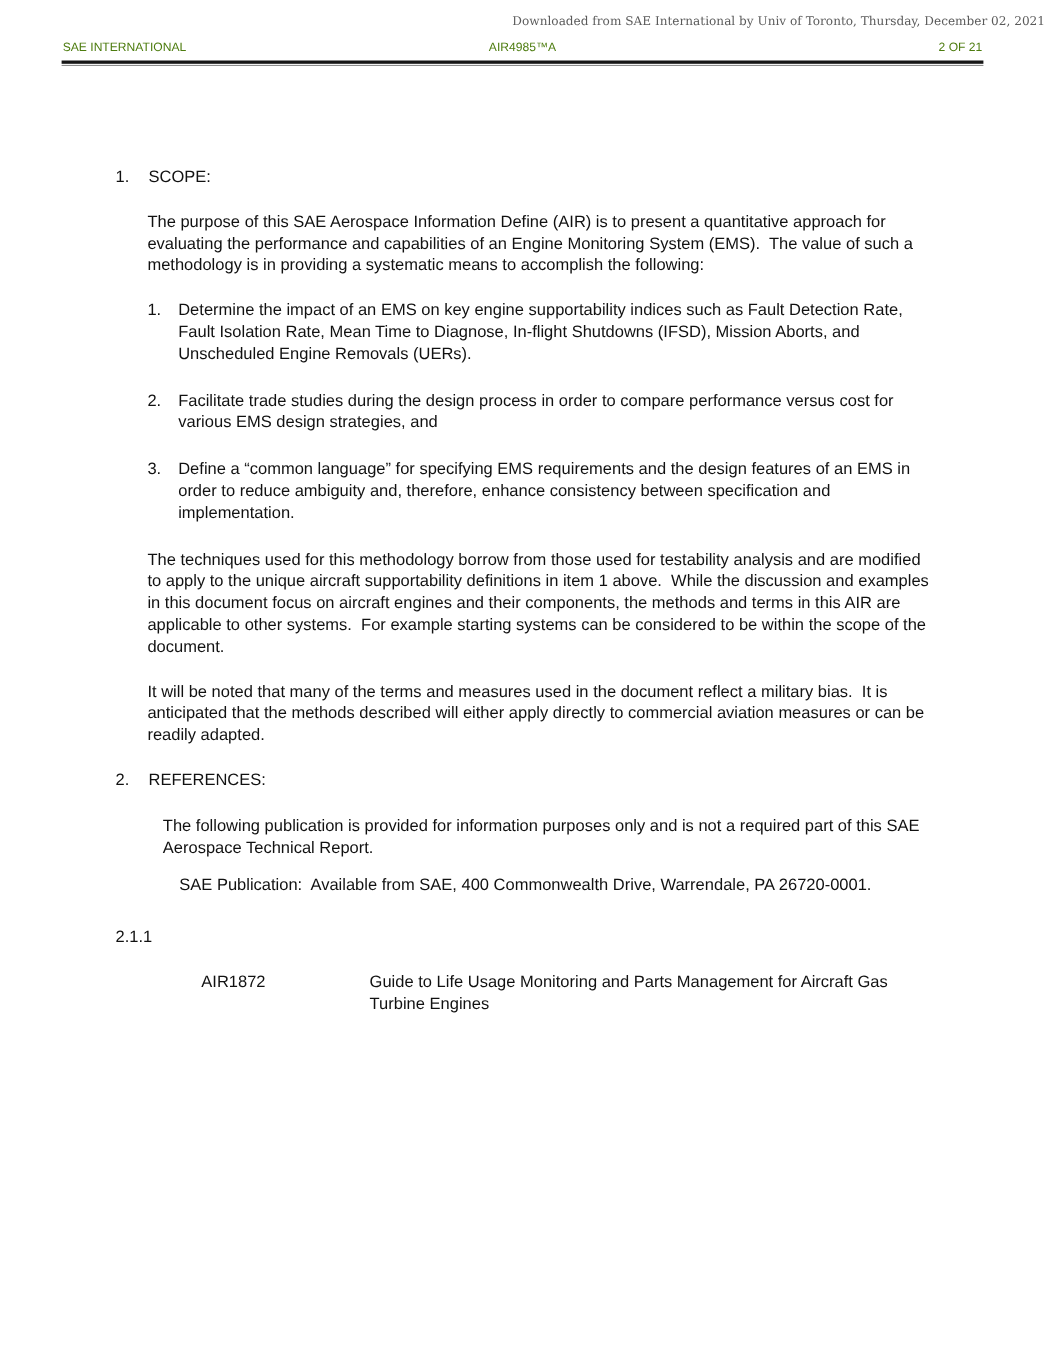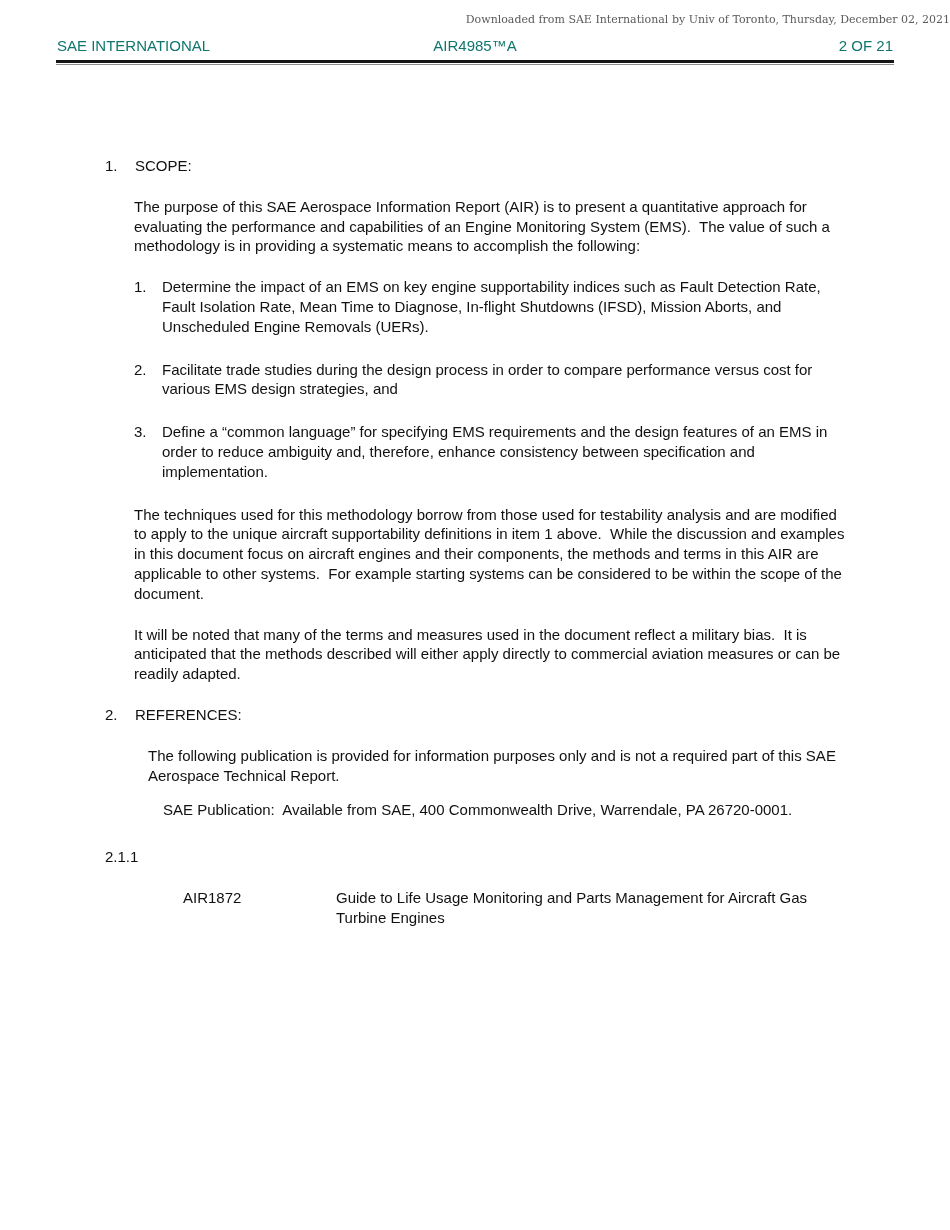--- a/index.html
+++ b/index.html
@@ -19,22 +19,22 @@
     padding-top: 13px;
     text-align: right;
     font-family: "DejaVu Serif", "Liberation Serif", serif;
     font-size: 11px;
     color: #5a5a5a;
   }
   .header-row {
     display: flex;
     align-items: center;
     margin: 11px 57px 6px 57px;
-    font-size: 15px;
-    color: #0f766e;
+    font-size: 11px;
+    color: #4d7c0f;
   }
   .header-left  { flex: 1; text-align: left; }
   .header-center{ flex: 1; text-align: center; }
   .header-right { flex: 1; text-align: right; }
   .rule { margin: 0 56px; }
   .rule-thick { height: 3px; background: #161616; }
   .rule-thin  { height: 1px; background: #8d8d8d; margin-top: 1px; }
   .content {
     padding: 91px 102px 0 105px;
     line-height: 1.32;
@@ -79,21 +79,21 @@
     <div class="rule-thin"></div>
   </div>
 
   <div class="content">
 
     <div class="heading h1">
       <span class="h-num">1.</span>
       <span class="h-body">SCOPE:</span>
     </div>
 
-    <p class="para">The purpose of this SAE Aerospace Information Report (AIR) is to present a quantitative approach for evaluating the performance and capabilities of an Engine Monitoring System (EMS).  The value of such a methodology is in providing a systematic means to accomplish the following:</p>
+    <p class="para">The purpose of this SAE Aerospace Information Define (AIR) is to present a quantitative approach for evaluating the performance and capabilities of an Engine Monitoring System (EMS).  The value of such a methodology is in providing a systematic means to accomplish the following:</p>
 
     <div class="list-item">
       <span class="li-num">1.</span>
       <span class="li-text">Determine the impact of an EMS on key engine supportability indices such as Fault Detection Rate, Fault Isolation Rate, Mean Time to Diagnose, In-flight Shutdowns (IFSD), Mission Aborts, and Unscheduled Engine Removals (UERs).</span>
     </div>
 
     <div class="list-item">
       <span class="li-num">2.</span>
       <span class="li-text">Facilitate trade studies during the design process in order to compare performance versus cost for various EMS design strategies, and</span>
     </div>

